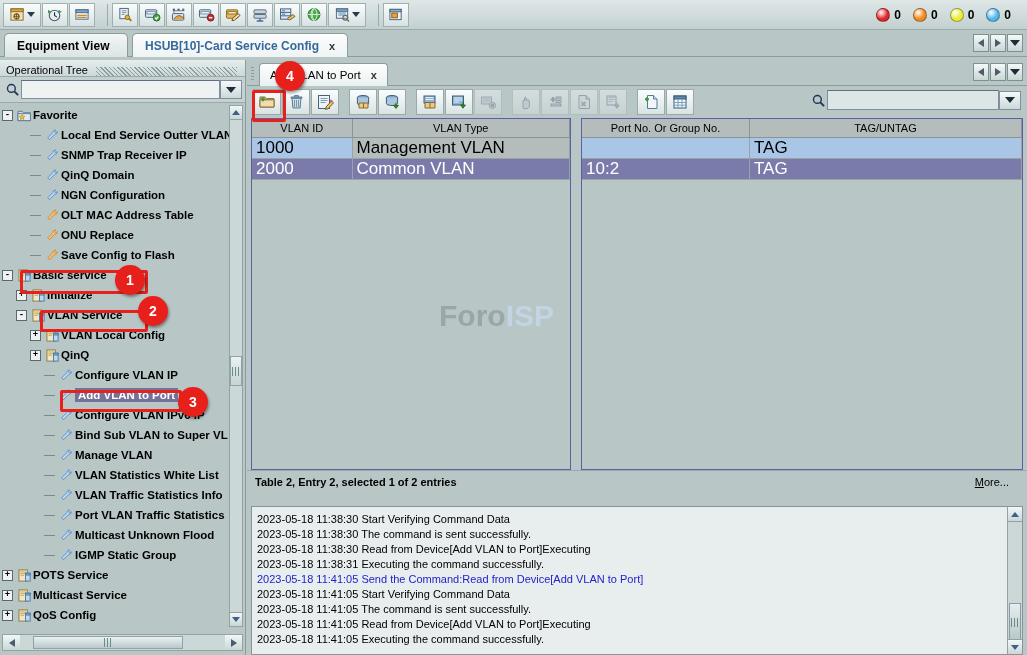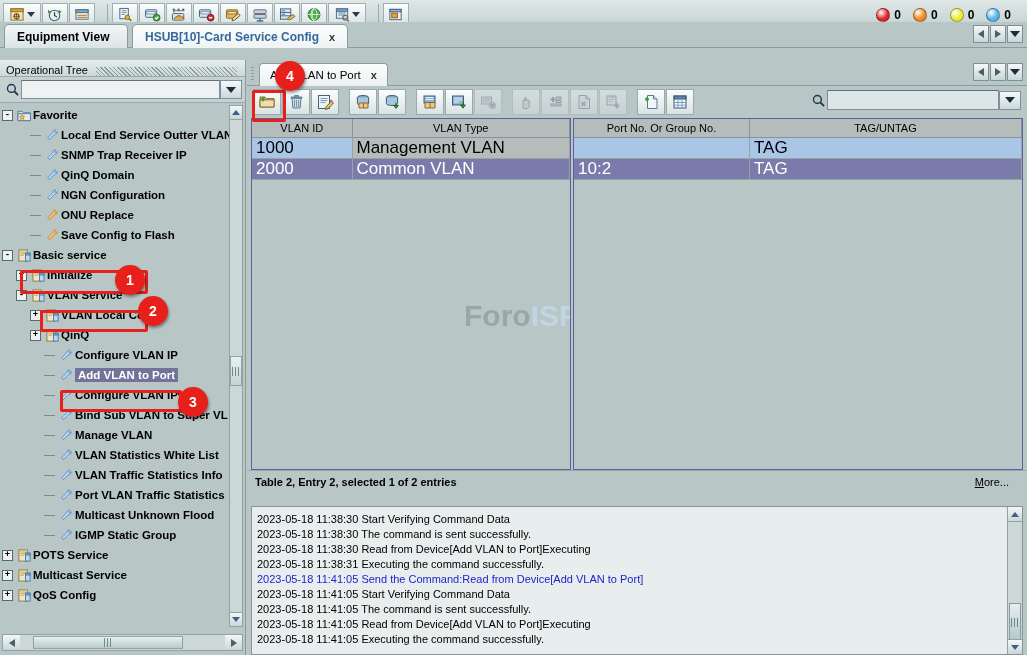--- a/index.html
+++ b/index.html
@@ -42,21 +42,21 @@
     display: flex; align-items: center; gap: 4px;
   }
   .dot {
     width: 14px; height: 14px; border-radius: 50%;
     border: 1px solid rgba(0,0,0,.35);
   }
   .dotnum { font-size: 12px; font-weight: bold; margin-right: 8px; }
 
   
   .tabbar {
-    position: absolute; left: 0; top: 22px; width: 1027px; height: 26px;
+    position: absolute; left: 0; top: 31px; width: 1027px; height: 26px;
     background: #b8c6c6; border-bottom: 1px solid #8c9c9c;
   }
   .mtab {
     position: absolute; top: 2px; height: 24px;
     display: flex; align-items: center; padding: 0 12px;
     font-weight: bold; font-size: 12px;
     border: 1px solid #8c9c9c; border-bottom: none;
     border-radius: 5px 5px 0 0;
     background: linear-gradient(#f2f6f6, #dbe4e4);
   }
@@ -174,36 +174,36 @@
     display: flex; align-items: center; justify-content: center; margin-right: 1px;
   }
   .cbtn.off { background: linear-gradient(#dde5e5,#cbd6d6); border-color: #b0bcbc; opacity: .75; }
   .cgap { width: 9px; }
   .csearch { position: absolute; right: 6px; top: 4px; display: flex; align-items: center; }
   .cin { width: 172px; height: 20px; background: #dde6e6; border: 1px solid #7f8f9f; border-top-color:#5f6f7f;}
 
   
   .tables { position: relative; height: 352px; padding: 0 4px; display: flex; }
   .tblwrap { position: relative; background: #b8c6c6; border: 1px solid #5f5fa0; overflow: hidden; }
-  .tbl-left { width: 320px; margin-right: 2px; }
+  .tbl-left { width: 320px; margin-right: 10px; }
   .tbl-right { flex: 1; }
   table { border-collapse: collapse; width: 100%; font-size: 11px; }
   th {
     height: 18px; background: #b5bcbc; border-right: 1px solid #8b9494;
     border-bottom: 1px solid #8b9494; font-weight: normal; font-size: 11px;
   }
   td {
     height: 20px; padding: 0 4px; border-right: 1px solid #9aa3a3;
     border-bottom: 1px solid #9aa3a3; font-size: 17px;
   }
   tr.r0 td.c0 { background: #aac6e6; }
   tr.r0 td.c1 { background: #b5bcbc; }
   tr.r1 td { background: #7b7bab; color: #fff; }
   .wm {
-    position: absolute; left: 212px; top: 180px; font-size: 30px;
+    position: absolute; left: 187px; top: 180px; font-size: 30px;
     font-weight: bold; pointer-events: none; user-select: none;
   }
   .wm .a { color: #9aa7a7; }
   .wm .b { color: #c3d4e4; }
 
   
   .statusline {
     position: relative; height: 22px; display: flex; align-items: center;
     padding: 0 8px; font-size: 11px; font-weight: bold;
     border-top: 1px solid #9aa9a9;
@@ -458,20 +458,32 @@
           <span class="expspace"></span>
           <span class="expspace"></span>
           <span class="dash"></span>
           <span class="ticon">
             <svg width="14" height="13" viewBox="0 0 15 14">
               <path d="M10.5 1.2c-1.8-.5-3.4.9-3.1 2.6L1.8 9.4l2 2 5.6-5.6c1.7.3 3.1-1.3 2.6-3.1L10.6 4.4 9 2.9z" fill="#bcd8f0" stroke="#5b8fc9" stroke-width="1"></path>
               <path d="M2.2 9.8l1.6 1.6" stroke="#5b8fc9"></path>
             </svg>
           </span>
           <span class="tlabel">NGN Configuration</span>
+        </div>
+        <div class="tnode">
+          <span class="expspace"></span>
+          <span class="expspace"></span>
+          <span class="dash"></span>
+          <span class="ticon">
+            <svg width="14" height="13" viewBox="0 0 15 14">
+              <path d="M10.5 1.2c-1.8-.5-3.4.9-3.1 2.6L1.8 9.4l2 2 5.6-5.6c1.7.3 3.1-1.3 2.6-3.1L10.6 4.4 9 2.9z" fill="#f0c080" stroke="#d8892a" stroke-width="1"></path>
+              <path d="M2.2 9.8l1.6 1.6" stroke="#d8892a"></path>
+            </svg>
+          </span>
+          <span class="tlabel">OLT MAC Address Table</span>
         </div>
         <div class="tnode">
           <span class="expspace"></span>
           <span class="expspace"></span>
           <span class="dash"></span>
           <span class="ticon">
             <svg width="14" height="13" viewBox="0 0 15 14">
               <path d="M10.5 1.2c-1.8-.5-3.4.9-3.1 2.6L1.8 9.4l2 2 5.6-5.6c1.7.3 3.1-1.3 2.6-3.1L10.6 4.4 9 2.9z" fill="#f0c080" stroke="#d8892a" stroke-width="1"></path>
               <path d="M2.2 9.8l1.6 1.6" stroke="#d8892a"></path>
             </svg>

